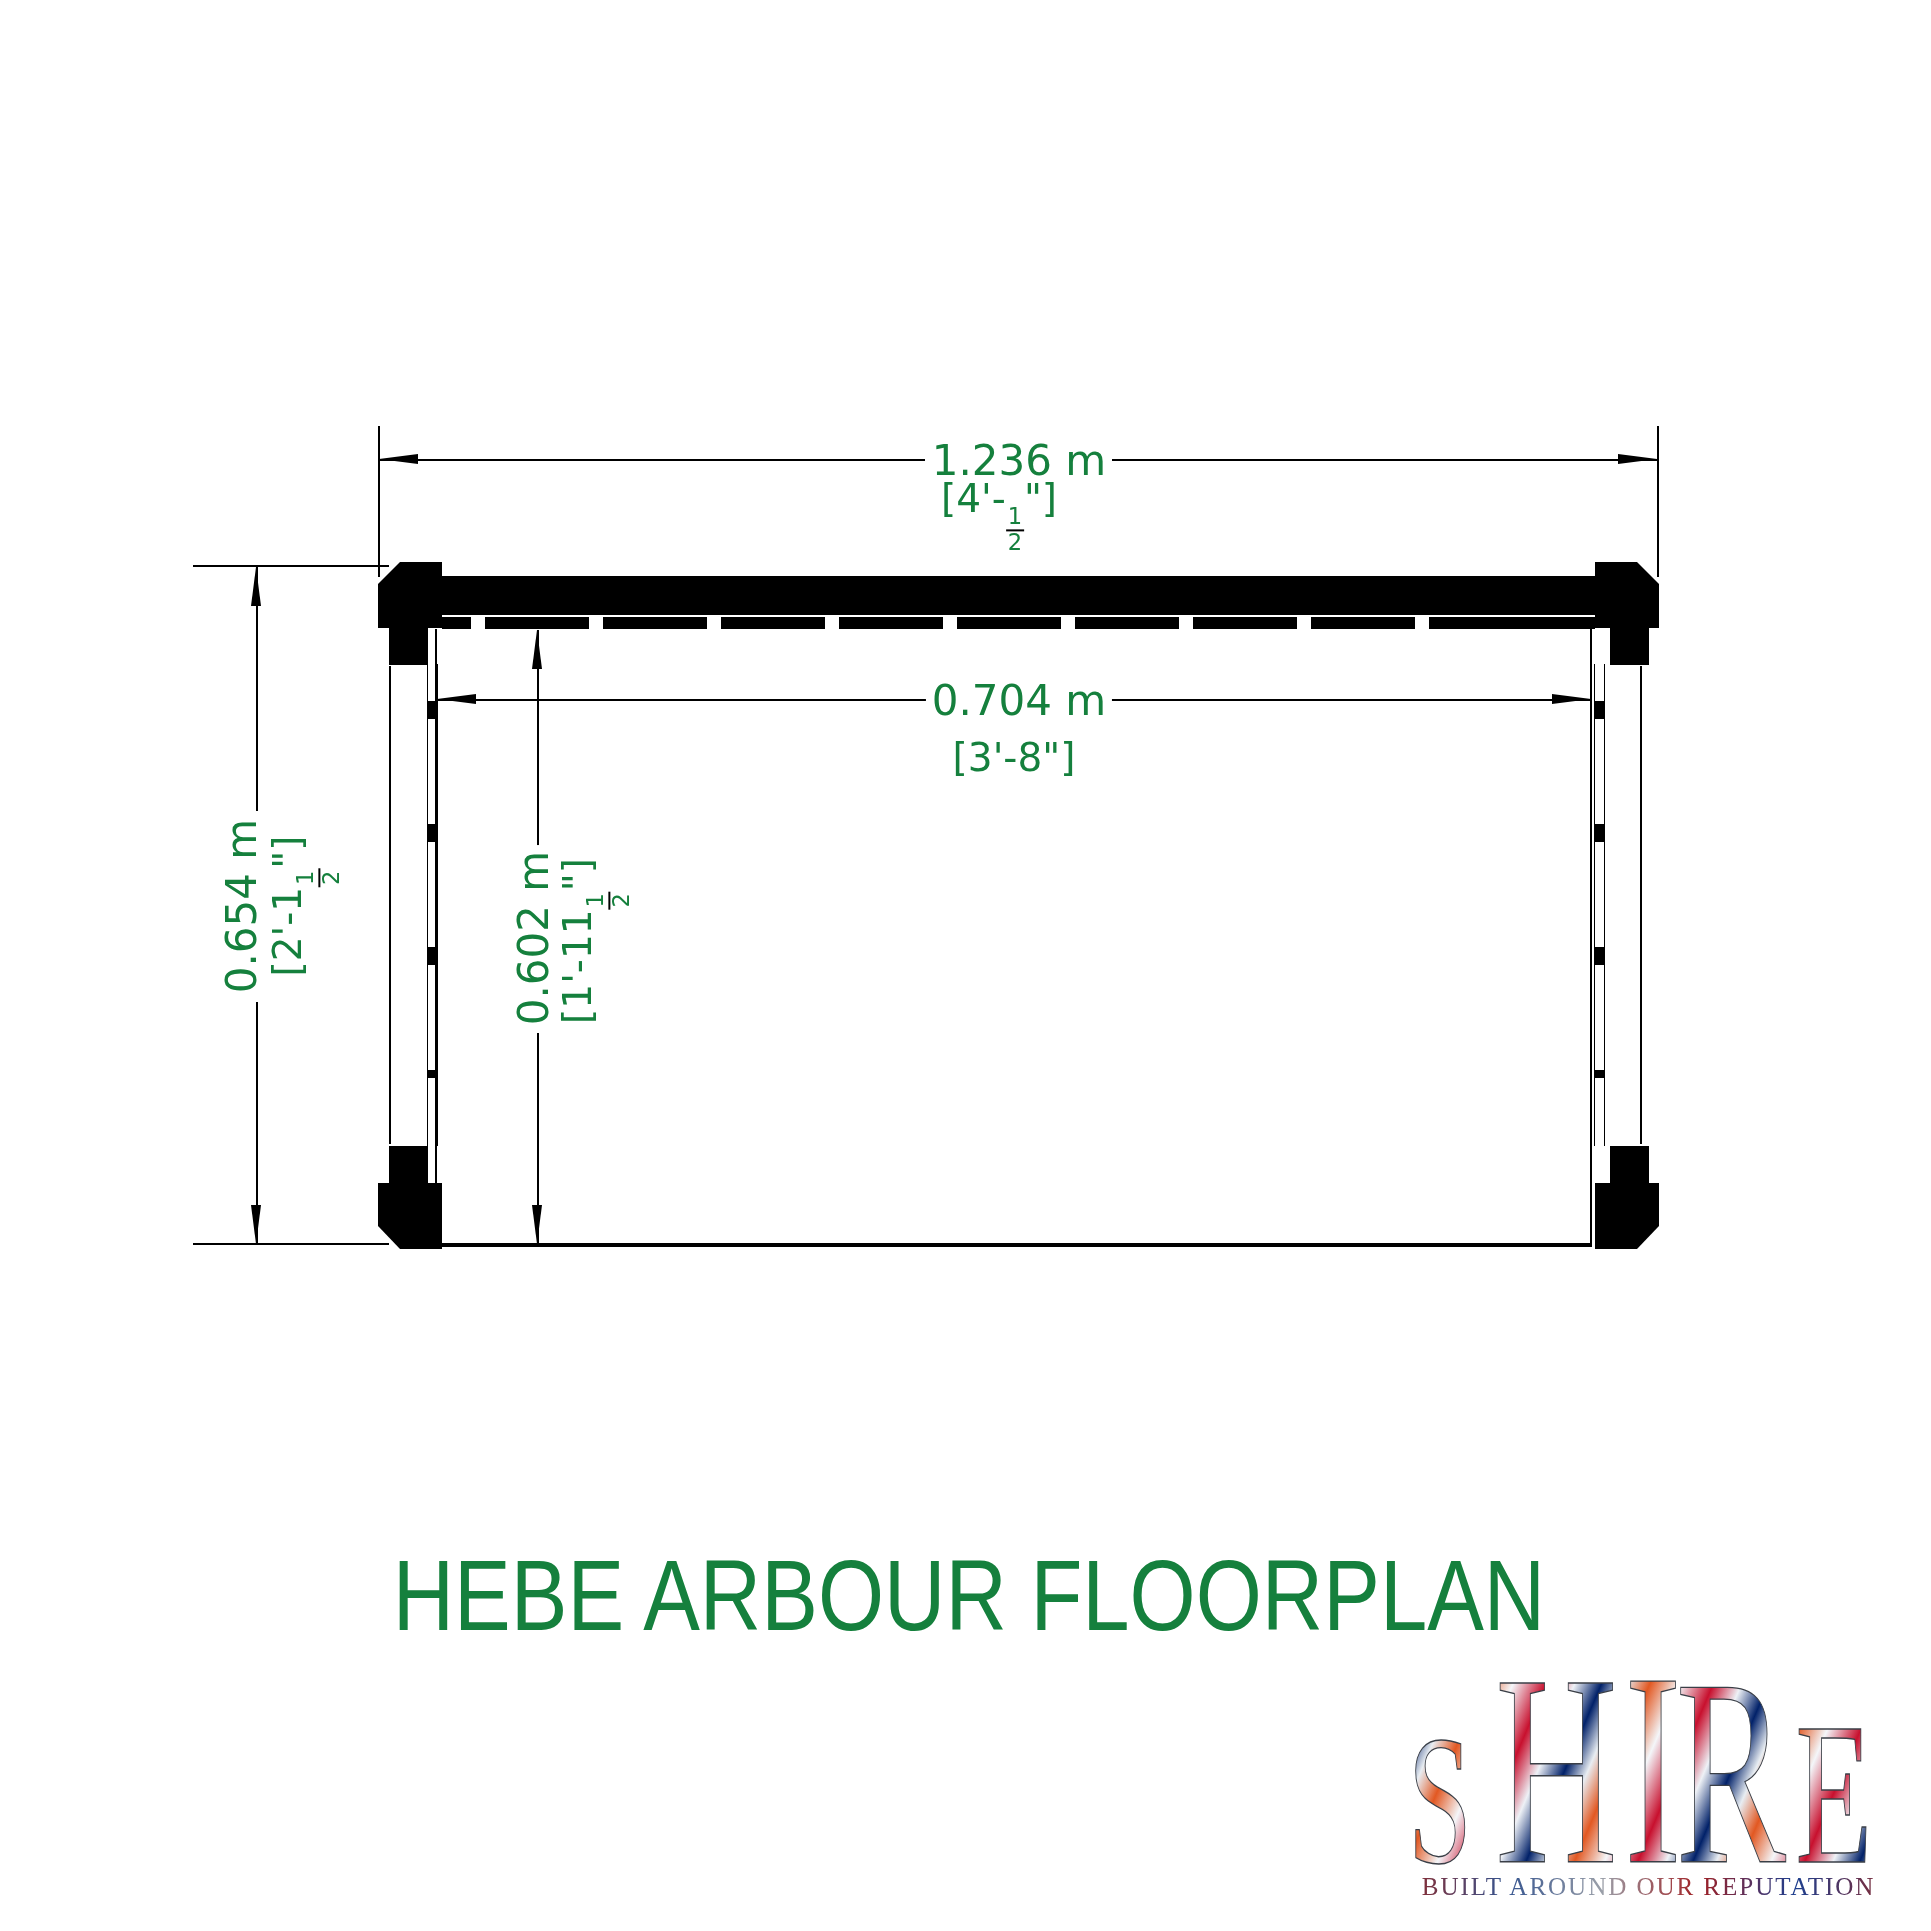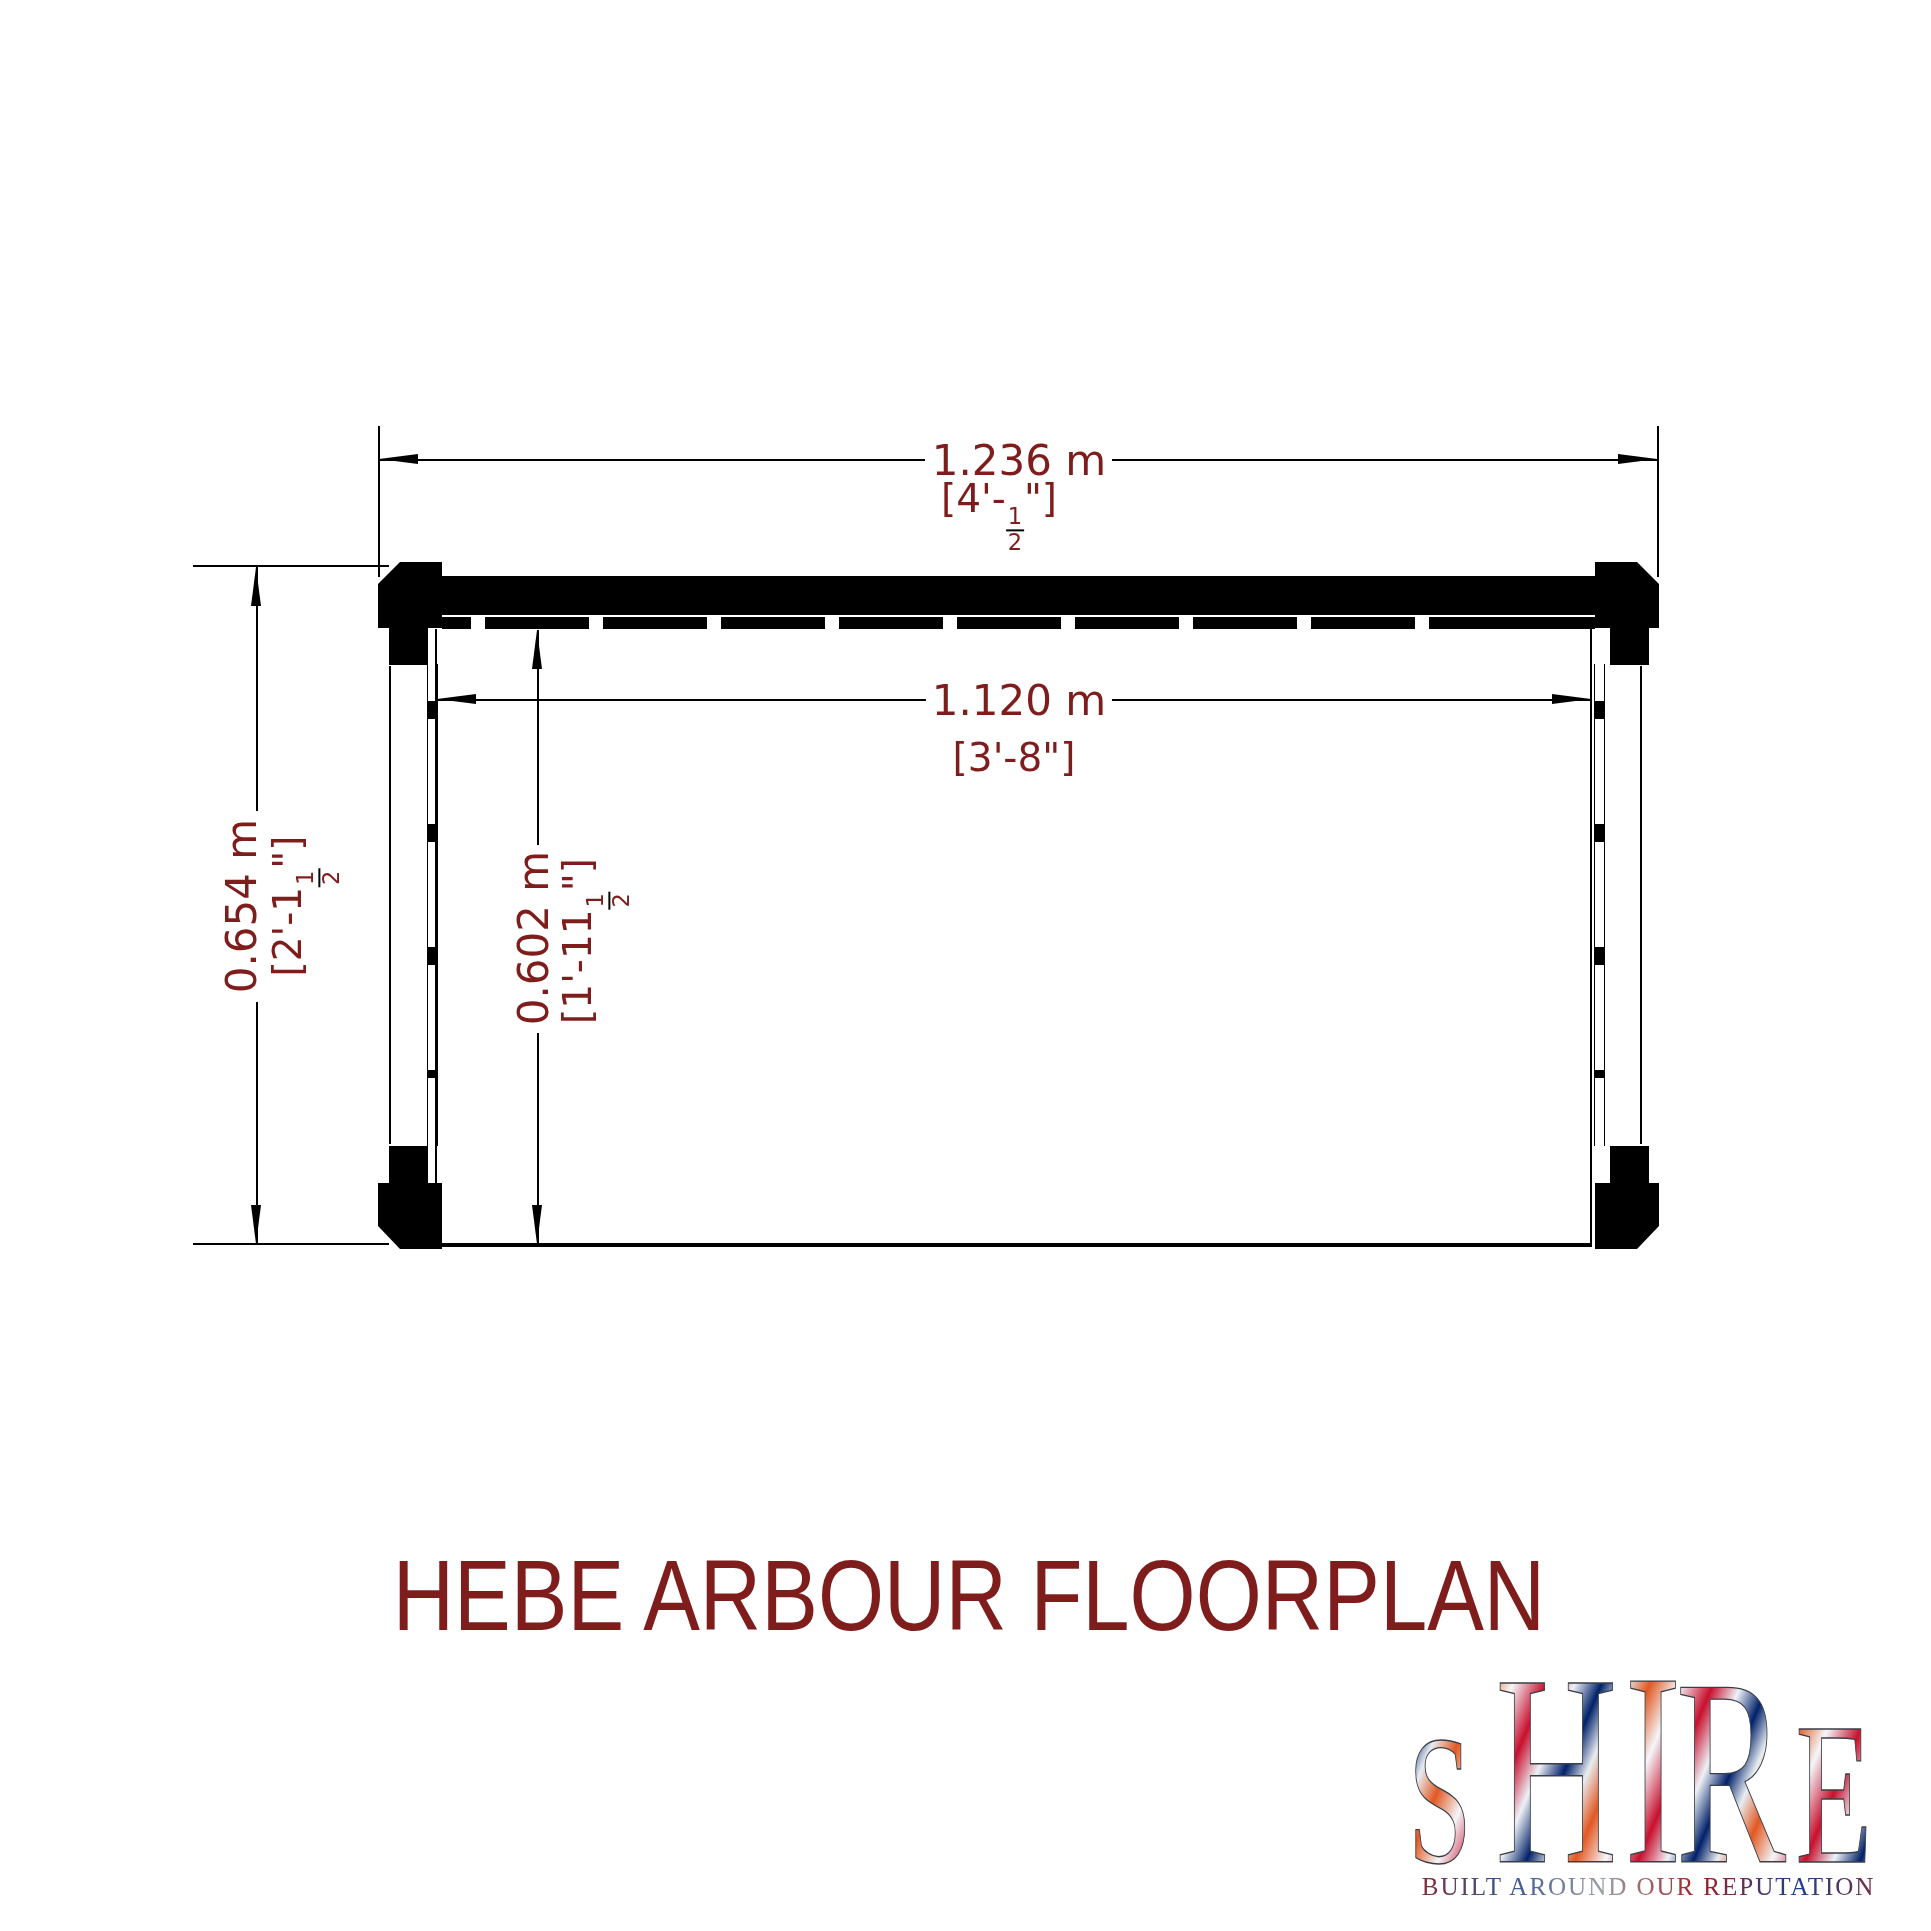--- a/index.html
+++ b/index.html
@@ -1,17 +1,17 @@
 <!DOCTYPE html>
 <html><head>
 <meta charset="utf-8">
 <style>
   html,body{margin:0;padding:0;background:#fff;}
   #canvas{position:relative;width:1931px;height:1931px;background:#ffffff;overflow:hidden;
-          font-family:"DejaVu Sans",sans-serif;color:#7f1d1d;}
+          font-family:"DejaVu Sans",sans-serif;color:#15803d;}
   
   .hline{position:absolute;height:1.9px;background:#000;}
   .vline{position:absolute;width:1.9px;background:#000;}
   
   .arr{position:absolute;width:0;height:0;}
   .arr.left {border-top:5.8px solid transparent;border-bottom:5.8px solid transparent;border-right:39px solid #000;}
   .arr.right{border-top:5.8px solid transparent;border-bottom:5.8px solid transparent;border-left:39px solid #000;}
   .arr.up   {border-left:5.8px solid transparent;border-right:5.8px solid transparent;border-bottom:39px solid #000;}
   .arr.down {border-left:5.8px solid transparent;border-right:5.8px solid transparent;border-top:39px solid #000;}
   
@@ -83,21 +83,21 @@
   <div class="dim-label" style="left:1019px;top:461px;">1.236 m</div>
   <div class="dim-label imp" style="left:999px;top:517px;"><span>[4'-</span><span class="frac">
         <span class="num">1</span>
         <span class="den">2</span>
       </span><span>"]</span></div>
 
   <div class="hline" style="left:437px;top:699px;width:490px;"></div>
   <div class="hline" style="left:1108px;top:699px;width:482px;"></div>
   <div class="arr left" style="left:437px;top:694px;"></div>
   <div class="arr right" style="left:1552px;top:694px;"></div>
-  <div class="dim-label" style="left:1019px;top:701px;">1.120 m</div>
+  <div class="dim-label" style="left:1019px;top:701px;">0.704 m</div>
   <div class="dim-label imp" style="left:1014px;top:757px;">[3'-8"]</div>
 
   <div class="hline" style="left:193px;top:565px;width:196px;"></div>
   <div class="hline" style="left:193px;top:1243px;width:196px;"></div>
   <div class="vline" style="left:256px;top:567px;height:244px;"></div>
   <div class="vline" style="left:256px;top:1002px;height:241px;"></div>
   <div class="arr up" style="left:251px;top:567px;"></div>
   <div class="arr down" style="left:251px;top:1205px;"></div>
   <div class="dim-label vert" style="left:242px;top:906px;">0.654 m</div>
   <div class="dim-label vert imp" style="left:306px;top:906px;"><span>[2'-1</span><span class="frac">

